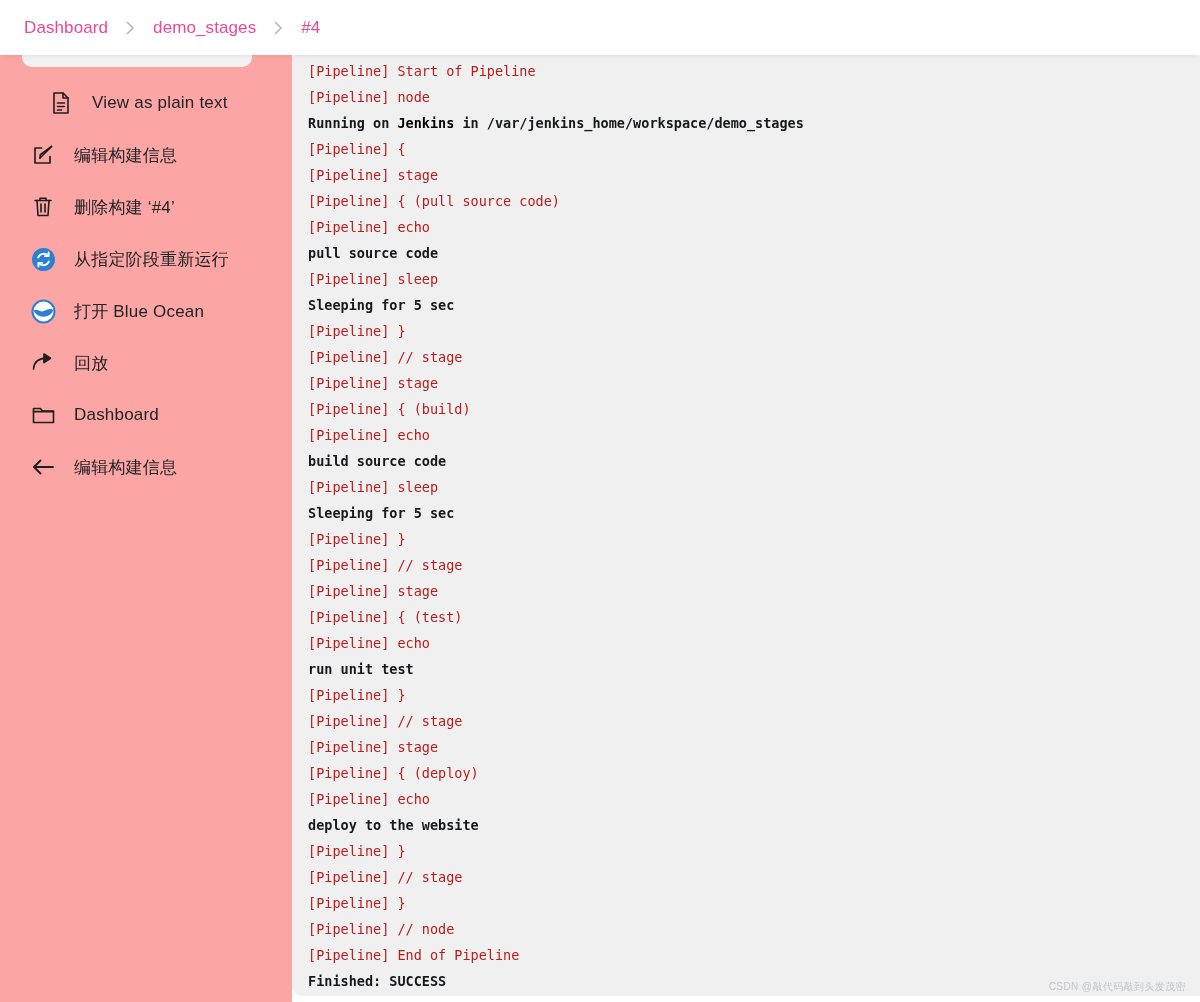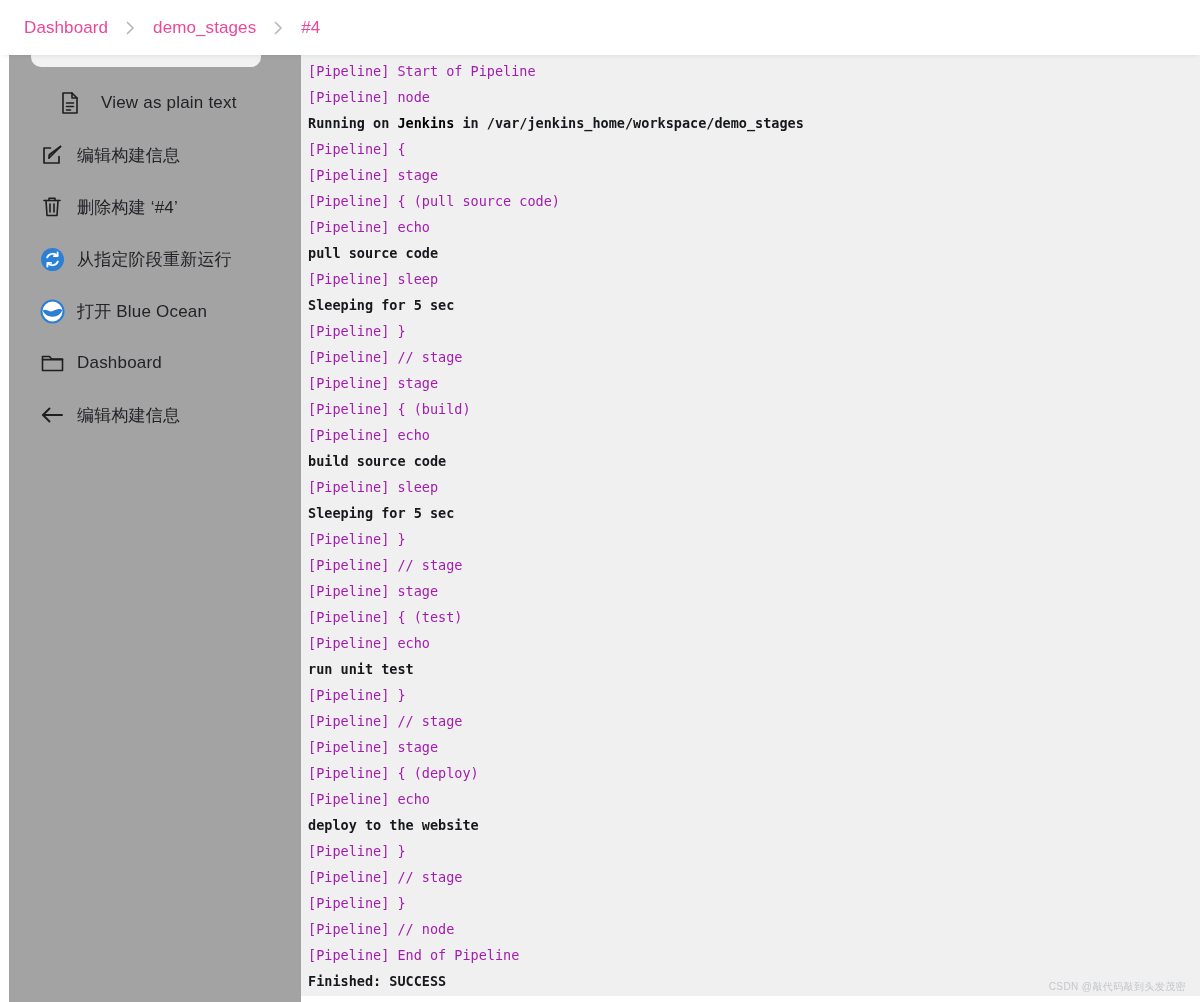--- a/index.html
+++ b/index.html
@@ -50,24 +50,24 @@
     padding: 0 14px;
     user-select: none;
     line-height: 1;
   }
   .crumb-sep svg { display: block; }
 
   
   .sidebar {
     position: absolute;
     top: 55px;
-    left: 9px;
+    left: 0;
     width: 292px;
     height: 947px;
-    background: #a3a3a3;
+    background: #fca5a5;
     z-index: 10;
   }
   
   .scrolled-card {
     position: absolute;
     top: -10px;
     left: 22px;
     width: 230px;
     height: 22px;
     background: #f2f2f3;
@@ -86,21 +86,21 @@
     position: absolute;
     top: 22px;
     left: 0;
     width: 292px;
   }
   .menu-item {
     display: flex;
     align-items: center;
     height: 52px;
     padding-left: 30px;
-    gap: 12px;
+    gap: 18px;
     cursor: pointer;
   }
   .menu-item .m-icon {
     width: 26px;
     height: 26px;
     flex: 0 0 26px;
     display: flex;
     align-items: center;
     justify-content: center;
     color: #1f1f1f;
@@ -127,21 +127,21 @@
     z-index: 5;
   }
   .console {
     padding: 8px 0 0 16px;
     font-family: "DejaVu Sans Mono", "Liberation Mono", monospace;
     font-size: 13.5px;
     line-height: 26px;
     white-space: pre;
   }
   .log-line { height: 26px; }
-  .log-line.meta   { color: #a21caf; }
+  .log-line.meta   { color: #b91c1c; }
   .log-line.out    { color: #16181c; font-weight: bold; }
   .log-line.out .lnk {
     color: #000000;
     font-weight: bold;
   }
 
   
   .watermark {
     position: absolute;
     right: 14px;
@@ -239,20 +239,29 @@
       <div class="menu-item">
         <span class="m-icon">
           <svg width="25" height="25" viewBox="0 0 25 25">
             <circle cx="12.5" cy="12.5" r="11" fill="#ffffff" stroke="#2b7fd4" stroke-width="2"></circle>
             <path d="M2.6 11.8 C6 9 8.5 13.5 12 12.2 C16 10.8 19.5 8.5 22.4 11.2 A11 11 0 0 1 2.6 11.8 Z" fill="#2b7fd4"></path>
           </svg>
         </span>
         <span class="m-label">打开 Blue Ocean</span>
       </div>
 
+      <div class="menu-item">
+        <span class="m-icon">
+          <svg width="25" height="24" viewBox="0 0 25 24" fill="none" stroke="#1f1f1f" stroke-width="1.7" stroke-linejoin="round" stroke-linecap="round">
+            <path d="M2.5 18 C3.2 10.5 8.5 7.2 15.5 7.2"></path>
+            <path d="M13 3 L19.5 7.3 L13 11.6 Z" fill="#1f1f1f"></path>
+          </svg>
+        </span>
+        <span class="m-label">回放</span>
+      </div>
 
 
       <div class="menu-item">
         <span class="m-icon">
           <svg width="25" height="22" viewBox="0 0 25 22" fill="none" stroke="#1f1f1f" stroke-width="1.6" stroke-linejoin="round" stroke-linecap="round">
             <path d="M2.5 18.5 V4.5 h7 l2 2.6 h11 V18.5 Z"></path>
             <path d="M2.5 7.6 h20"></path>
           </svg>
         </span>
         <span class="m-label">Dashboard</span>

